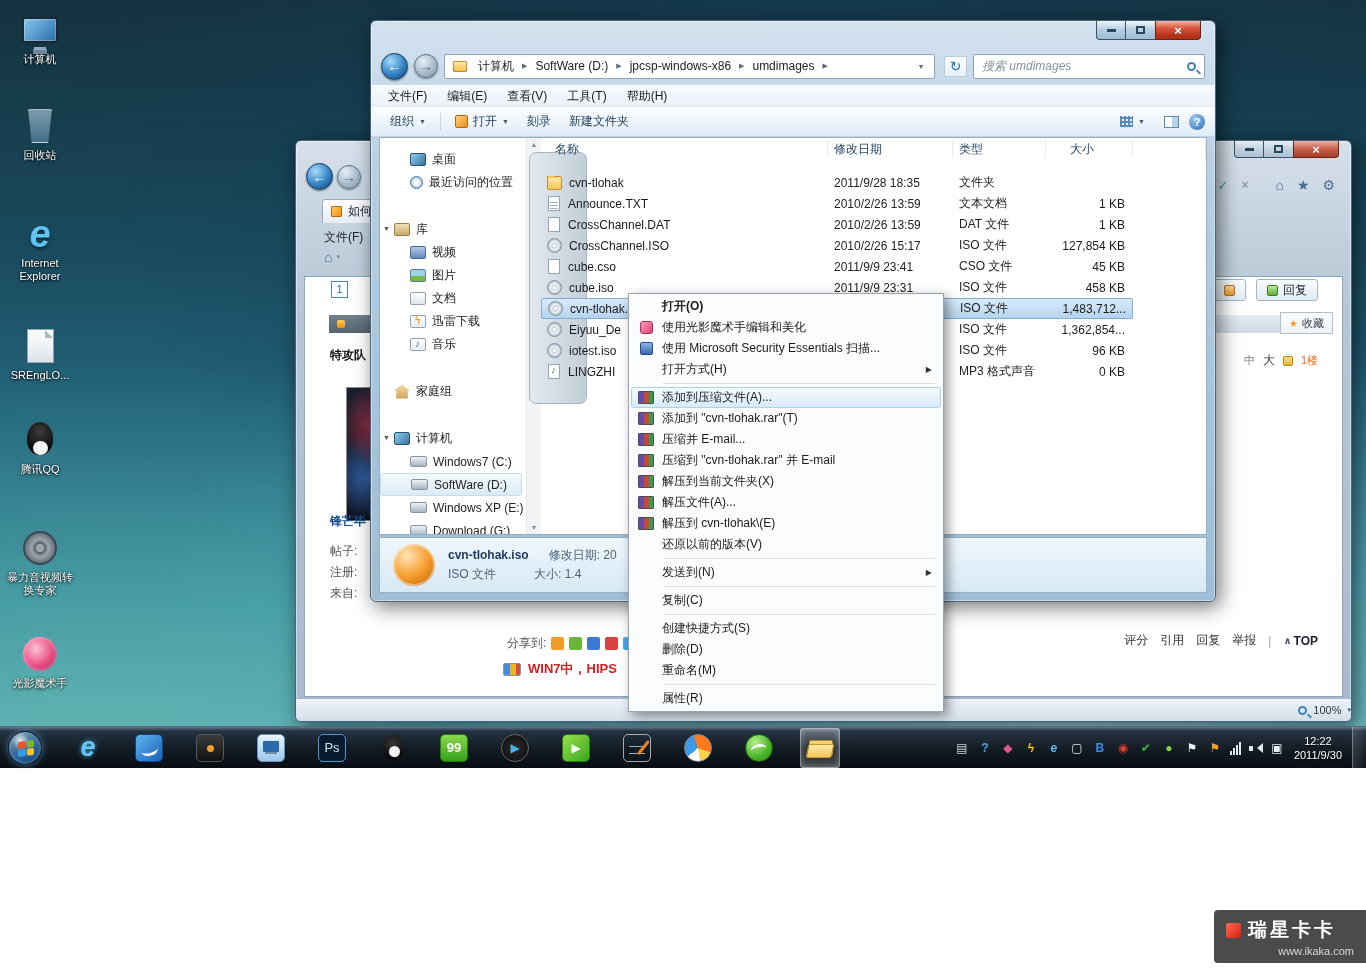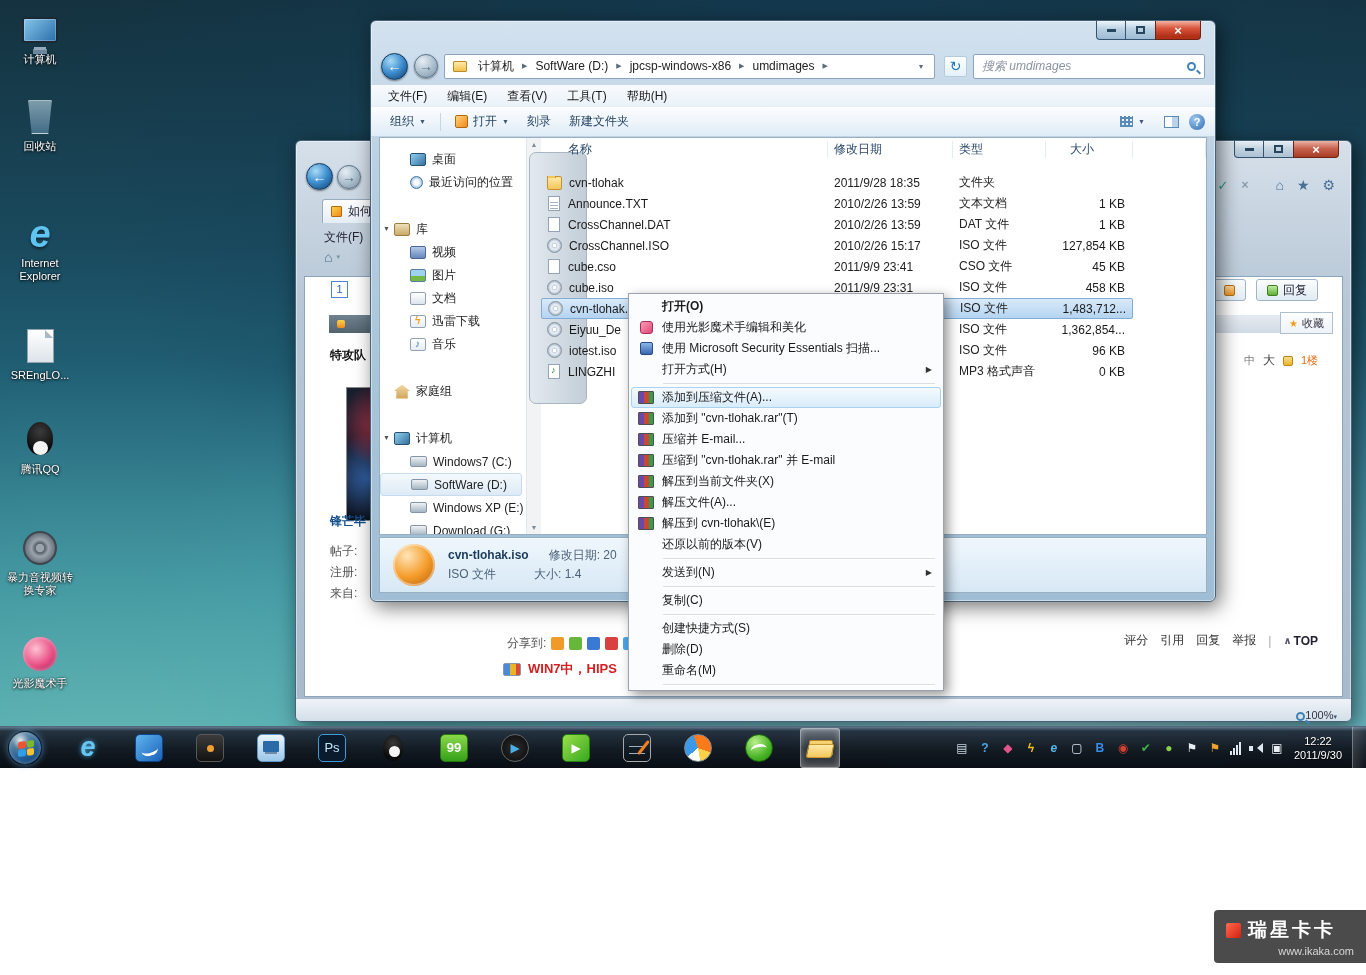--- a/index.html
+++ b/index.html
@@ -110,21 +110,21 @@
 .si-home{border:none;width:16px;height:14px;background:linear-gradient(#f2d8a4,#cfa258);clip-path:polygon(50% 0,100% 46%,86% 46%,86% 100%,14% 100%,14% 46%,0 46%)}
 .si-drive{width:17px;height:11px;background:linear-gradient(#eef2f5,#a6b6c2);border-color:#8595a5}
 .x-scroll{width:15px;background:#f1f3f5;border-left:1px solid #e1e7eb;position:relative;flex:none}
 .x-scroll .sarr{position:absolute;left:0;width:100%;text-align:center;font-size:7px;color:#7d8b98}
 .x-scroll .up{top:3px}.x-scroll .down{bottom:3px}
 .x-scroll .thumb{position:absolute;top:14px;left:2px;right:2px;height:252px;border-radius:7px;
  background:linear-gradient(90deg,#e3e9ef,#c3ced8);border:1px solid #a9b6c2}
 .x-list{flex:1;position:relative;overflow:hidden}
 .list-header{display:grid;grid-template-columns:287px 125px 93px 87px 1fr;height:22px;align-items:center;color:#28486a}
 .list-header>div{padding-left:6px;border-right:1px solid #e5ecf3;height:17px;line-height:17px}
-.list-header .h-name{padding-left:27px}
+.list-header .h-name{padding-left:14px}
 .list-header .h-size{padding-left:24px}
 .rows{padding-top:12px}
 .frow{display:grid;grid-template-columns:287px 125px 93px 87px;width:592px;height:21px;align-items:center;color:#1a1a1a}
 .frow.selected{background:linear-gradient(#d9eafa,#b5d4f0);border:1px solid #82acd5;border-radius:2px}
 .c-name{display:flex;align-items:center;gap:7px;padding-left:6px;white-space:nowrap;overflow:hidden}
 .c-date,.c-type{padding-left:6px;color:#222;white-space:nowrap;overflow:hidden}
 .c-size{text-align:right;padding-right:8px;white-space:nowrap;overflow:hidden}
 .fi{width:15px;height:14px;flex:none}
 .fi-folder{background:linear-gradient(#ffe9a8,#f4c658);border:1px solid #c2922f;border-radius:1px 2px 2px 2px;position:relative}
 .fi-folder::before{content:"";position:absolute;left:-1px;top:-3px;width:7px;height:3px;background:#f4c658;border:1px solid #c2922f;border-bottom:none;border-radius:2px 2px 0 0}
@@ -202,21 +202,21 @@
 .actions-row{position:absolute;right:24px;top:355px;display:flex;align-items:center;gap:12px;color:#333}
 .actions-row .pipe{color:#aaa}
 .top-link{display:flex;align-items:center;gap:2px;color:#223;font-weight:bold}
 .top-link::before{content:"∧";font-size:10px;color:#557}
 .share-row{position:absolute;left:202px;top:358px;display:flex;align-items:center;gap:5px;color:#555}
 .share-ic{width:13px;height:13px;border-radius:2px}
 .ad-row{position:absolute;left:198px;top:383px;display:flex;align-items:center;gap:7px}
 .adv-badge{width:18px;height:13px;border-radius:2px;background:linear-gradient(90deg,#4a8ad8 0 6px,#e8b428 6px 12px,#d84a3a 12px 18px);border:1px solid #8898a8}
 .ad-text{color:#d42020;font-weight:bold;font-size:13px}
 .b-status{position:absolute;left:0;right:0;bottom:0;height:23px;border-top:1px solid #aab8c6;border-radius:0 0 5px 5px;
- background:linear-gradient(#eef3f8,#d4dfe9);display:flex;align-items:flex-end;justify-content:flex-end;padding-right:14px;font-size:11px;color:#334}
+ background:linear-gradient(#eef3f8,#d4dfe9);display:flex;align-items:center;justify-content:flex-end;gap:6px;font-size:11px;color:#334}
 
 
 .taskbar{position:absolute;left:0;top:726px;width:1366px;height:42px;z-index:40;display:flex;align-items:center;
  background:linear-gradient(180deg,rgba(96,118,140,.95),rgba(34,46,60,.96) 10%,rgba(16,22,30,.97) 55%,rgba(6,10,16,.98));
  border-top:1px solid rgba(150,180,210,.55)}
 .start-orb{width:34px;height:34px;margin-left:8px;border-radius:50%;position:relative;flex:none;
  background:radial-gradient(circle at 35% 26%,rgba(255,255,255,.9),rgba(130,195,240,.6) 26%,rgba(28,92,155,.92) 62%,rgba(6,32,64,.96));
  border:1px solid rgba(0,0,0,.65);box-shadow:0 0 7px rgba(120,195,255,.55),inset 0 0 5px rgba(255,255,255,.45)}
 .orb-flag{position:absolute;left:9px;top:9px;width:16px;height:15px;display:grid;grid-template-columns:1fr 1fr;gap:1px;transform:skewY(-8deg)}
 .orb-flag i{border-radius:2px}
@@ -272,21 +272,21 @@
 <body>
 
 <div class="desktop-bg"></div>
 
 <div class="dicon" style="top:10px">
   <div class="art">
       <div class="di-computer"></div>
     </div>
   <span class="lbl">计算机</span>
 </div>
-<div class="dicon" style="top:97px">
+<div class="dicon" style="top:106px">
   <div class="art">
       <div class="di-recycle"></div>
     </div>
   <span class="lbl">回收站</span>
 </div>
 <div class="dicon" style="top:214px">
   <div class="art">
       <div class="di-ie">e</div>
     </div>
   <span class="lbl">Internet Explorer</span>
@@ -752,20 +752,24 @@
     </div>
   <div class="ctx-item">
       <span class="ctx-ic"></span>
       <span class="ctx-label">删除(D)</span>
     </div>
   <div class="ctx-item">
       <span class="ctx-ic"></span>
       <span class="ctx-label">重命名(M)</span>
     </div>
   <div class="ctx-sep"></div>
+  <div class="ctx-item">
+      <span class="ctx-ic"></span>
+      <span class="ctx-label">属性(R)</span>
+    </div>
 </div>
 
 <div class="taskbar">
   <div class="start-orb">
     <div class="orb-flag">
         <i class="f1"></i>
         <i class="f2"></i>
         <i class="f3"></i>
         <i class="f4"></i>
       </div>

